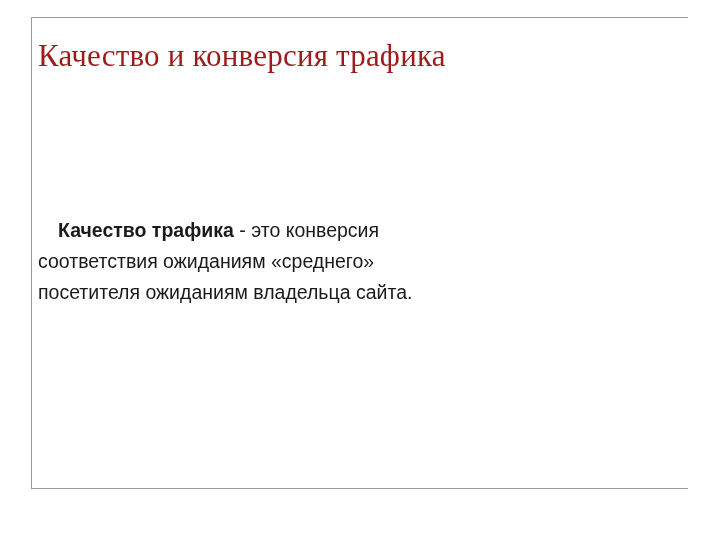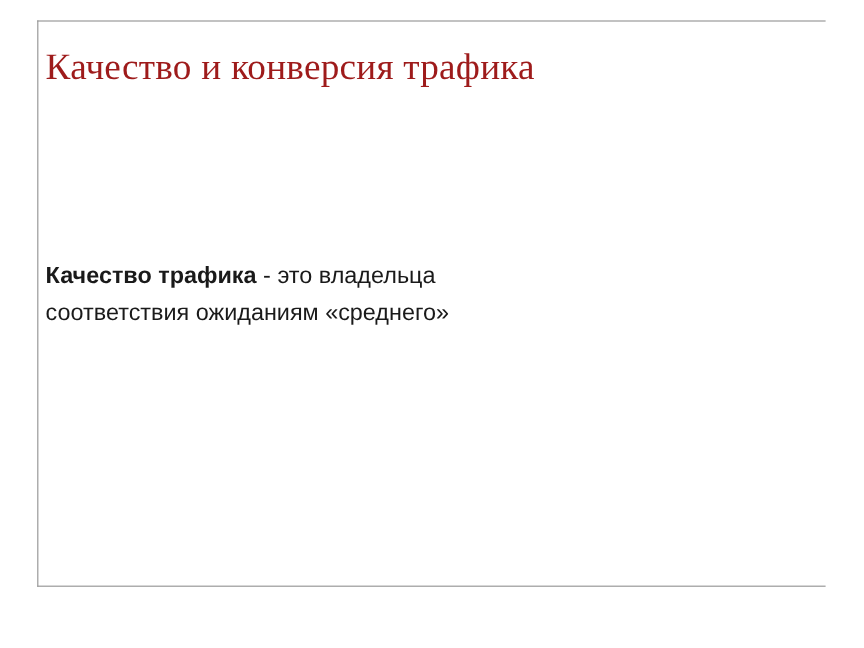--- a/index.html
+++ b/index.html
@@ -66,31 +66,33 @@
     width: 600px;
   }
   .body-line {
     font-family: "Liberation Sans", sans-serif;
     font-size: 19.5px;
     line-height: 31px;
     color: #1a1a1a;
   }
   .body-line .lead {
     font-weight: bold;
+    margin-left: 20px;
   }
 </style>
 </head>
 <body>
 
 <div class="slide">
 
   <div class="rule-top"></div>
   <div class="rule-left"></div>
   <div class="rule-bottom"></div>
 
   <div class="title">Качество и конверсия трафика</div>
 
   <div class="body-block">
-    <div class="body-line"><span class="lead">Качество трафика</span><span> - это владельца</span></div>
+    <div class="body-line"><span class="lead">Качество трафика</span><span> - это конверсия</span></div>
     <div class="body-line">соответствия ожиданиям «среднего»</div>
+    <div class="body-line">посетителя ожиданиям владельца сайта.</div>
   </div>
 
 </div>
 
 </body></html>

